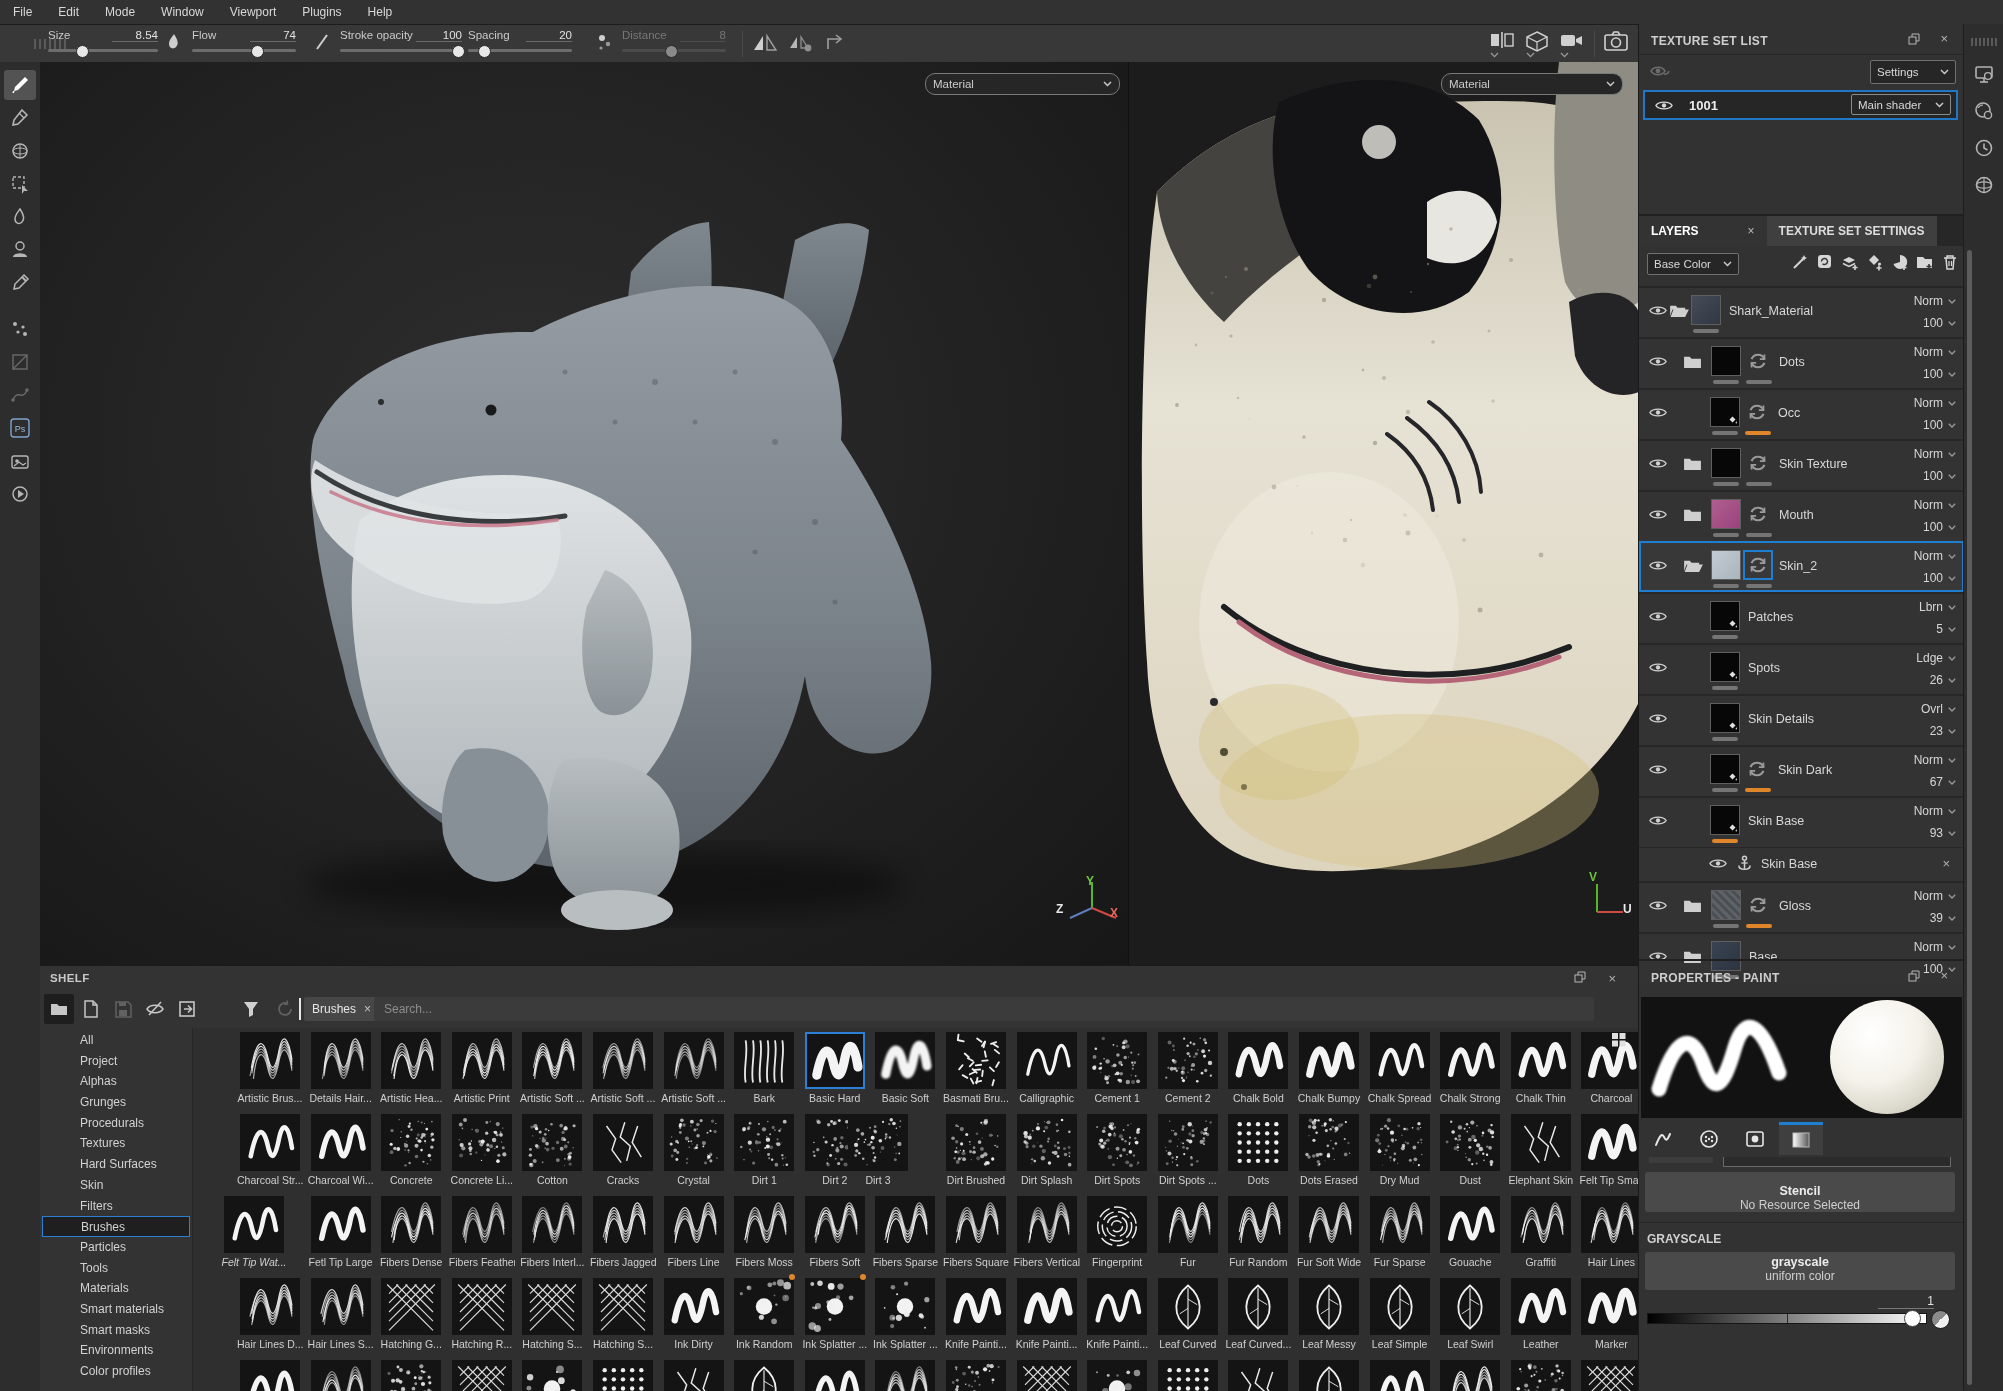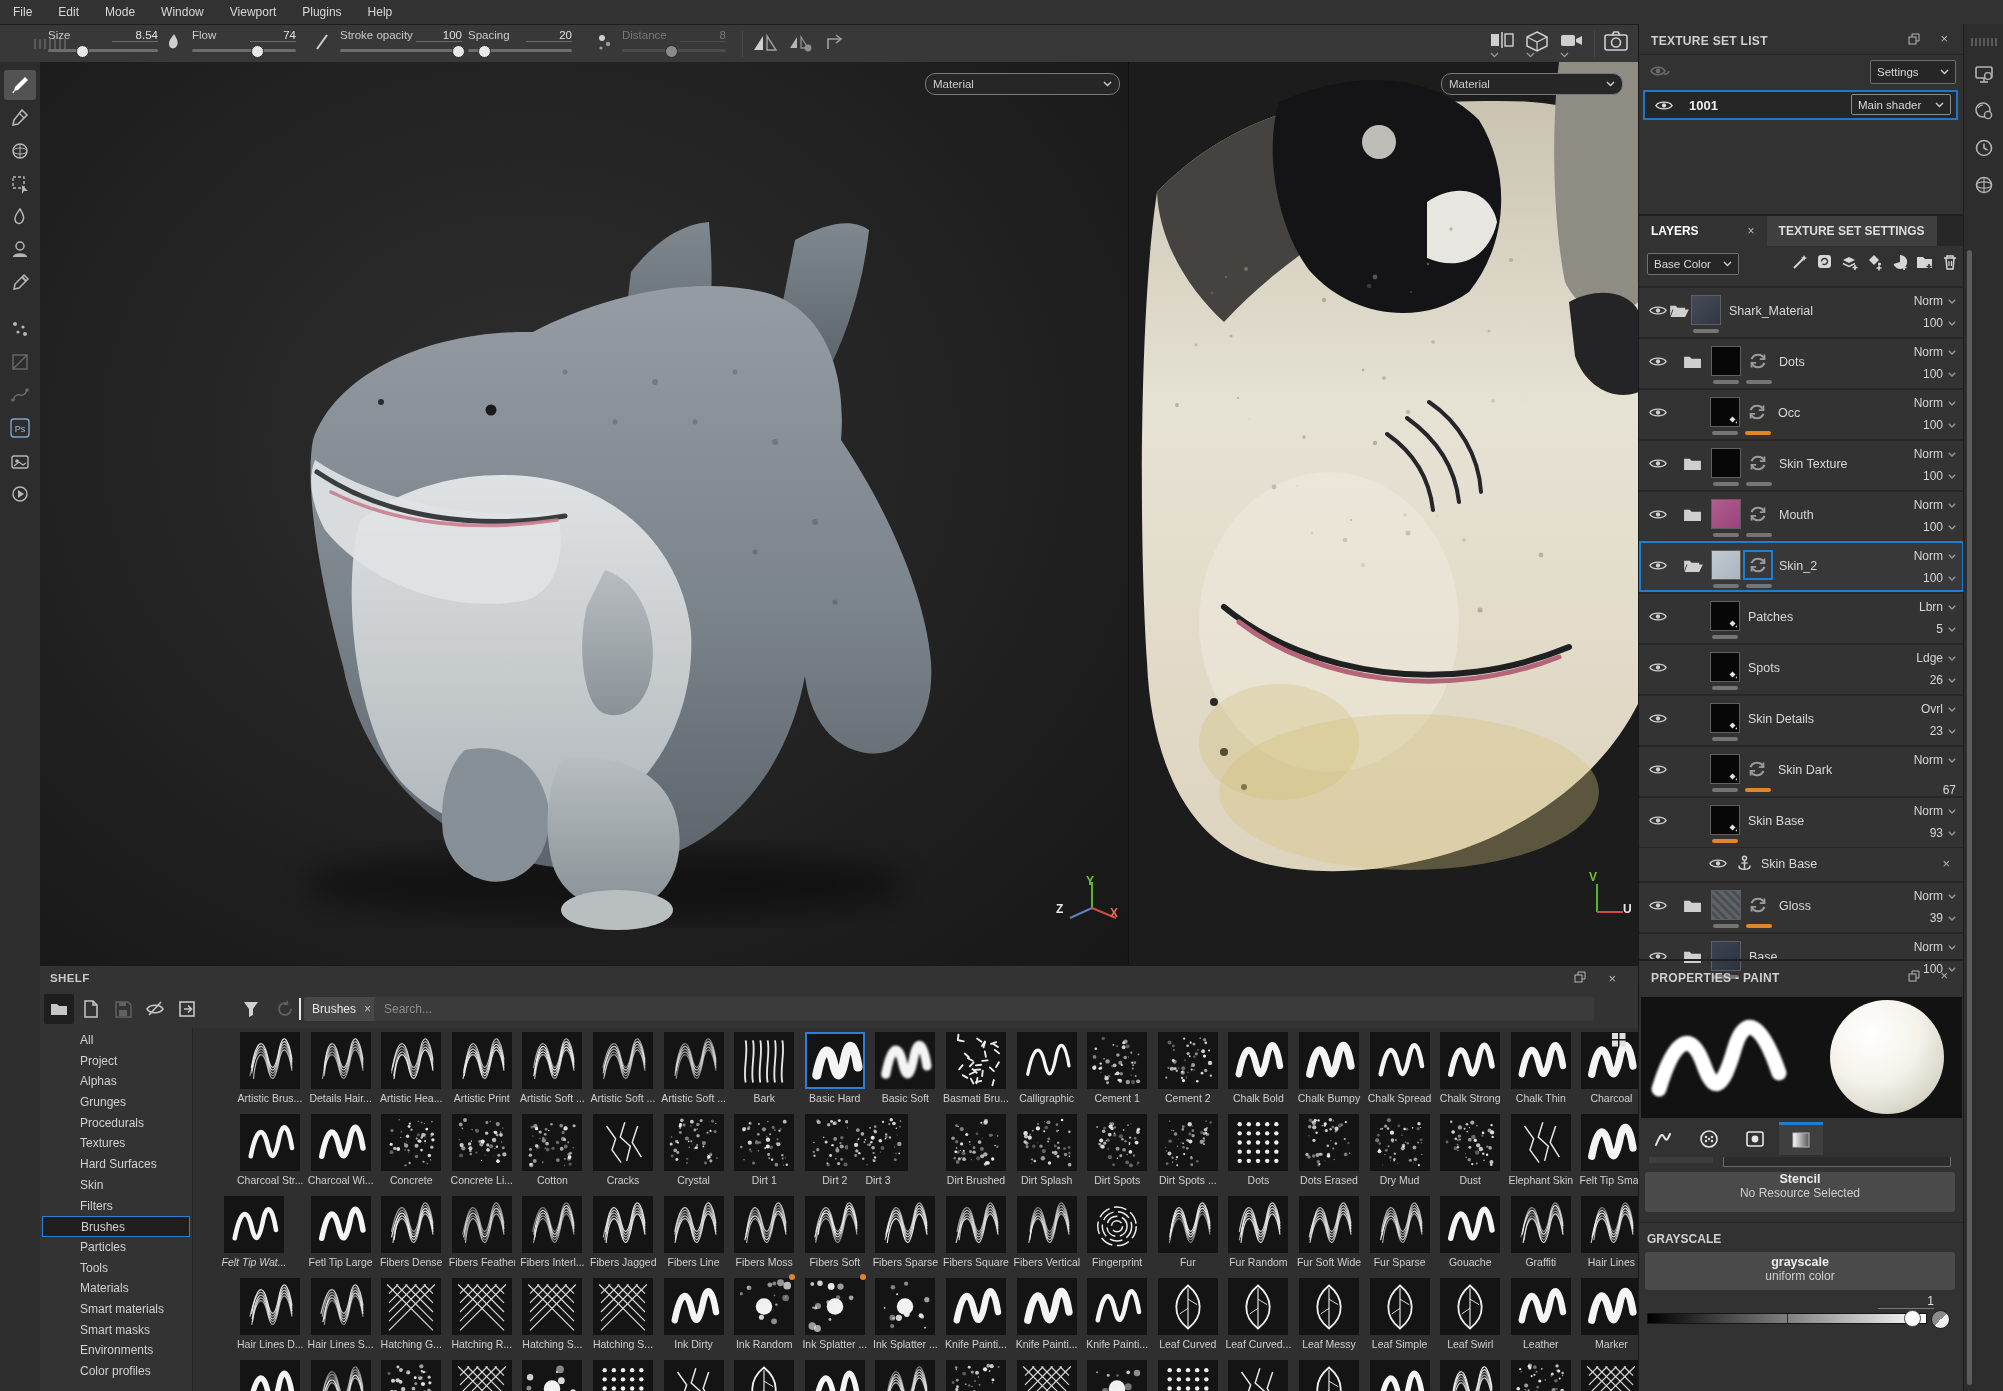--- a/index.html
+++ b/index.html
@@ -3068,21 +3068,21 @@
           <span class="lname" style="left: 139px;">Skin Dark</span>
           <div class="rcol">
             <div class="rline" style="top: 6px;">
               <span>Norm</span>
               <span class="chev">
                 <svg width="8" height="5" viewBox="0 0 8 5">
                   <path d="M0.8,0.8 L4,4 L7.2,0.8" stroke="currentColor" fill="none" stroke-width="1.3"></path>
                 </svg>
               </span>
             </div>
-            <div class="rline" style="top: 36px; flex-direction: column;">
+            <div class="rline" style="top: 28px;">
               <span>67</span>
               <span class="chev">
                 <svg width="8" height="5" viewBox="0 0 8 5">
                   <path d="M0.8,0.8 L4,4 L7.2,0.8" stroke="currentColor" fill="none" stroke-width="1.3"></path>
                 </svg>
               </span>
             </div>
           </div>
         </div>
         <div class="lrow">
@@ -3235,21 +3235,21 @@
         <path d="M18,92 C34,40 50,34 62,66 C72,94 80,98 94,50 C104,18 120,24 138,76" fill="none" stroke="#ffffff" stroke-width="15" stroke-linecap="round"></path>
       </svg>
       <div class="sphere"></div>
     </div>
     <div id="ptabs"></div>
     <div class="clipRow">
       <div style="position:absolute;left:10px;top:-6px;width:64px;height:12px;background:#3d3d3d;"></div>
       <div style="position:absolute;left:84px;top:-10px;width:228px;height:20px;background:#2b2b2b;border:1px solid #6a6a6a;box-sizing:border-box;"></div>
     </div>
     <div class="bigbtn" style="top:1148px;height:40px;">
-      <div style="padding-top:0;font-weight:bold;font-size:12.5px;color:#ececec;">Stencil</div>
+      <div style="padding-top:12px;font-weight:bold;font-size:12.5px;color:#ececec;">Stencil</div>
       <div style="font-size:12px;color:#cfcfcf;">No Resource Selected</div>
     </div>
     <div class="abs" style="left:0;top:1198px;width:325px;height:1px;background:#272727;"></div>
     <div class="abs" style="left:8px;top:1208px;font-weight:bold;font-size:12px;color:#d0d0d0;">GRAYSCALE</div>
     <div class="bigbtn" style="top:1228px;height:38px;">
       <div style="padding-top:3px;font-weight:bold;font-size:12.5px;color:#ececec;">grayscale</div>
       <div style="font-size:12px;color:#cfcfcf;">uniform color</div>
     </div>
     <div class="abs" style="right:30px;top:1270px;width:56px;text-align:right;border-bottom:1px solid #777;color:#e2e2e2;">1</div>
     <div class="gs-track">

